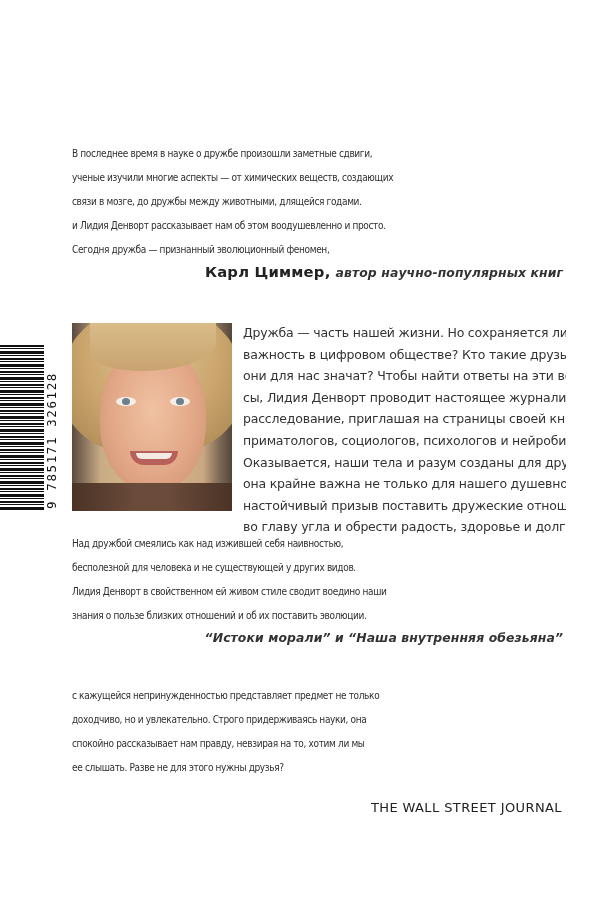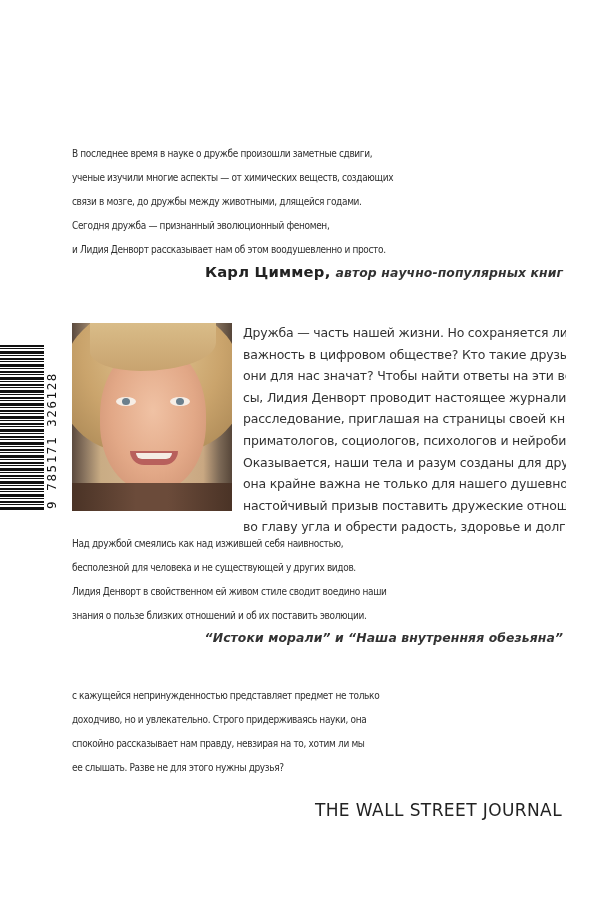--- a/index.html
+++ b/index.html
@@ -67,32 +67,32 @@
       #111 6px, #111 9px, #fff 9px, #fff 10px, #111 10px, #111 11px, #fff 11px, #fff 13px);
   }
   .barcode .digits {
     position: absolute; left: 44px; top: 164px;
     transform-origin: 0 0; transform: rotate(-90deg);
     font-family: "DejaVu Sans Mono", monospace; font-size: 12.5px; letter-spacing: 1.6px;
     color: #111; white-space: nowrap; width: 170px;
   }
   .wsj {
     position: absolute; right: 38px; top: 800px;
-    font-size: 17px; letter-spacing: 0.4px; color: #222; white-space: nowrap;
+    font-size: 13px; letter-spacing: 0.4px; color: #222; white-space: nowrap;
   }
 </style>
 </head>
 <body>
 
 <div class="para" style="top:142px;">
   <span class="ln">В последнее время в науке о дружбе произошли заметные сдвиги,</span>
   <span class="ln">ученые изучили многие аспекты — от химических веществ, создающих</span>
   <span class="ln">связи в мозге, до дружбы между животными, длящейся годами.</span>
+  <span class="ln">и Лидия Денворт рассказывает нам об этом воодушевленно и просто.</span>
   <span class="ln">Сегодня дружба — признанный эволюционный феномен,</span>
-  <span class="ln">и Лидия Денворт рассказывает нам об этом воодушевленно и просто.</span>
 </div>
 <div class="attr" style="top:261px;">
   <span class="line">
     <span class="name">Карл Циммер,</span>
     <span class="role">автор научно-популярных книг</span>
   </span>
 </div>
 
 <div class="barcode">
   <div class="bars"></div>

